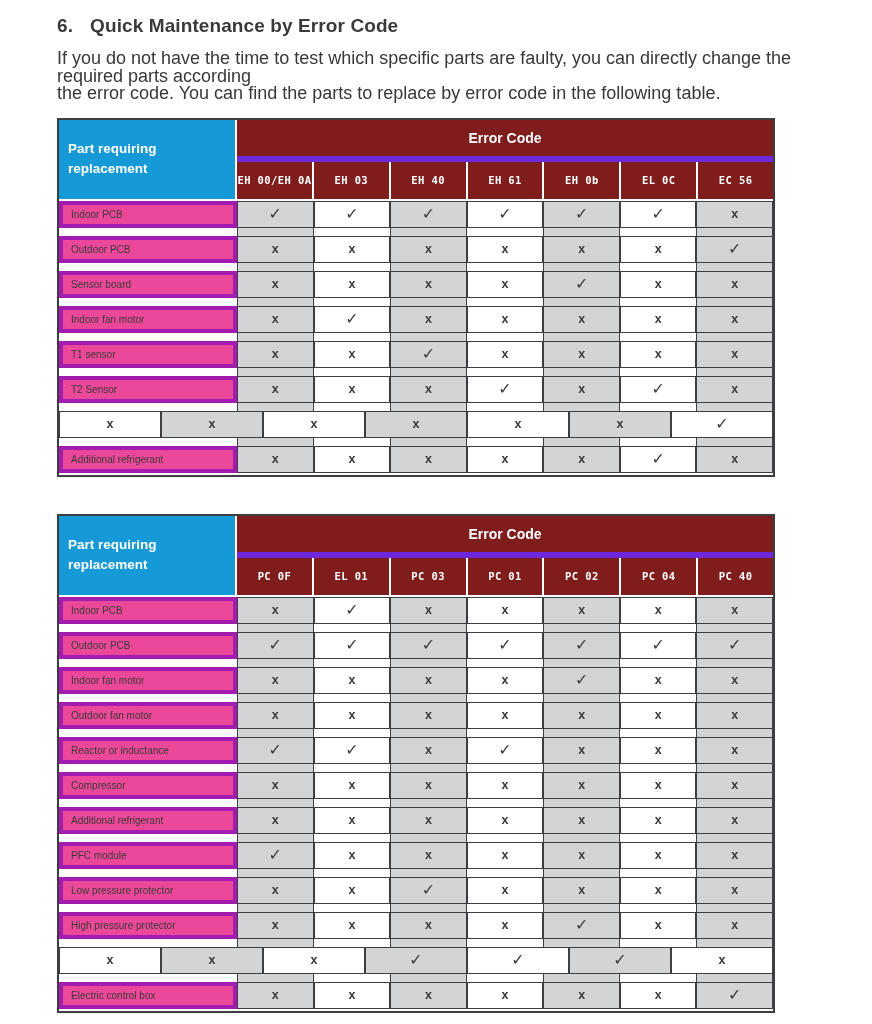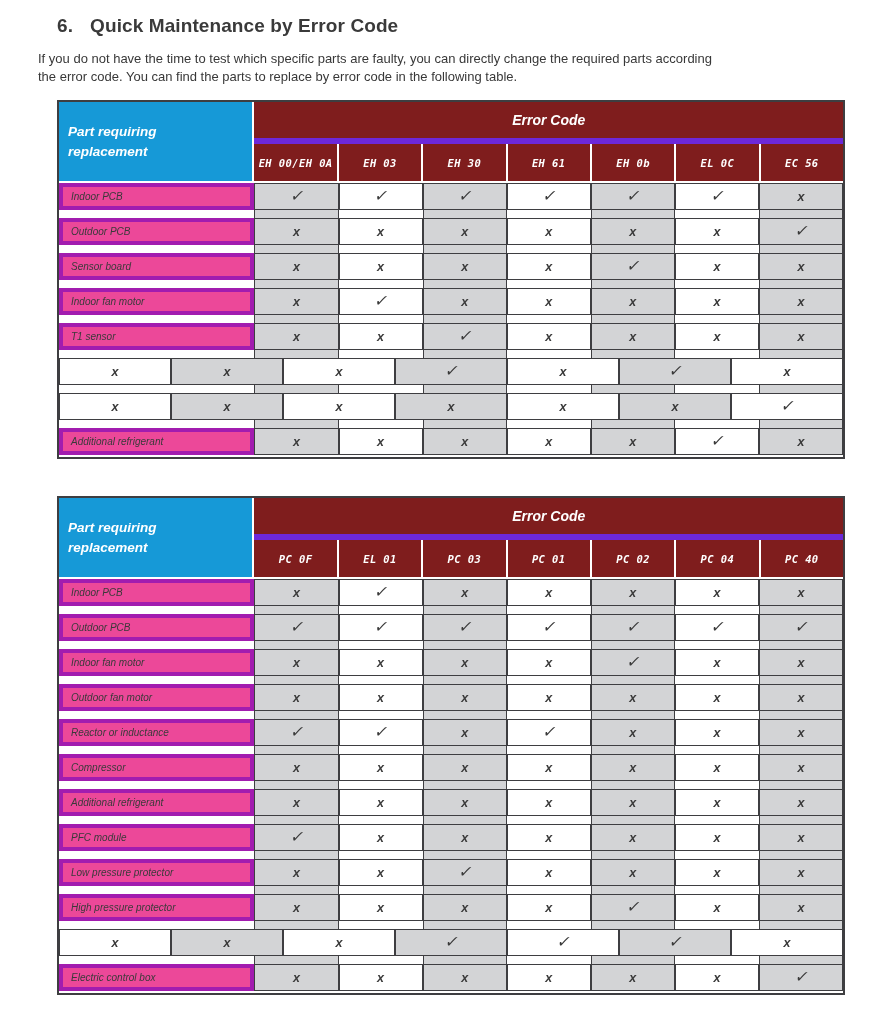--- a/index.html
+++ b/index.html
@@ -12,29 +12,28 @@
   }
   .page { position: relative; width: 872px; height: 1024px; }
 
   .heading {
     margin: 15px 57px 0 57px;
     display: flex; gap: 17px;
     font-size: 19px; font-weight: bold; color: #3a3a3a;
     letter-spacing: 0.1px;
   }
   .intro {
-    margin: 13px 57px 0 38px;
-    font-size: 13px; line-height: 17.5px; color: #383838;
+    margin: 13px 57px 0 57px;
+    font-size: 18px; line-height: 17.5px; color: #383838;
   }
 
   .ec-table {
-    margin-left: 57px; width: 788px;
+    margin-left: 57px; width: 718px;
     border: 2px solid #3e3e41;
     background: #ffffff;
-    font-style: italic;
   }
   .ec-table.t0 { margin-top: 15px; }
   .ec-table.t1 { margin-top: 37px; }
 
   .hdr { display: flex; }
   .corner {
     width: 24.93%; height: 79px;
     background: #1699d7; color: #ffffff;
     font-weight: bold; font-size: 13.5px; line-height: 1.45;
     display: flex; align-items: center;
@@ -106,21 +105,21 @@
   </div>
   <div id="tables">
       <div class="ec-table t0">
         <div class="hdr">
           <div class="corner">Part requiring replacement</div>
           <div class="hdr-right">
             <div class="group">Error Code</div>
             <div class="codes">
               <div class="code">EH 00/EH 0A</div>
               <div class="code">EH 03</div>
-              <div class="code">EH 30</div>
+              <div class="code">EH 40</div>
               <div class="code">EH 61</div>
               <div class="code">EH 0b</div>
               <div class="code">EL 0C</div>
               <div class="code">EC 56</div>
             </div>
           </div>
         </div>
         <div class="tbody">
           <div class="strip s0"></div>
           <div class="strip s1"></div>
@@ -170,20 +169,21 @@
             <div class="label">T1 sensor</div>
             <div class="cell mark-x">x</div>
             <div class="cell mark-x">x</div>
             <div class="cell mark-check">✓</div>
             <div class="cell mark-x">x</div>
             <div class="cell mark-x">x</div>
             <div class="cell mark-x">x</div>
             <div class="cell mark-x">x</div>
           </div>
           <div class="row">
+            <div class="label">T2 Sensor</div>
             <div class="cell mark-x">x</div>
             <div class="cell mark-x">x</div>
             <div class="cell mark-x">x</div>
             <div class="cell mark-check">✓</div>
             <div class="cell mark-x">x</div>
             <div class="cell mark-check">✓</div>
             <div class="cell mark-x">x</div>
           </div>
           <div class="row">
             <div class="cell mark-x">x</div>

